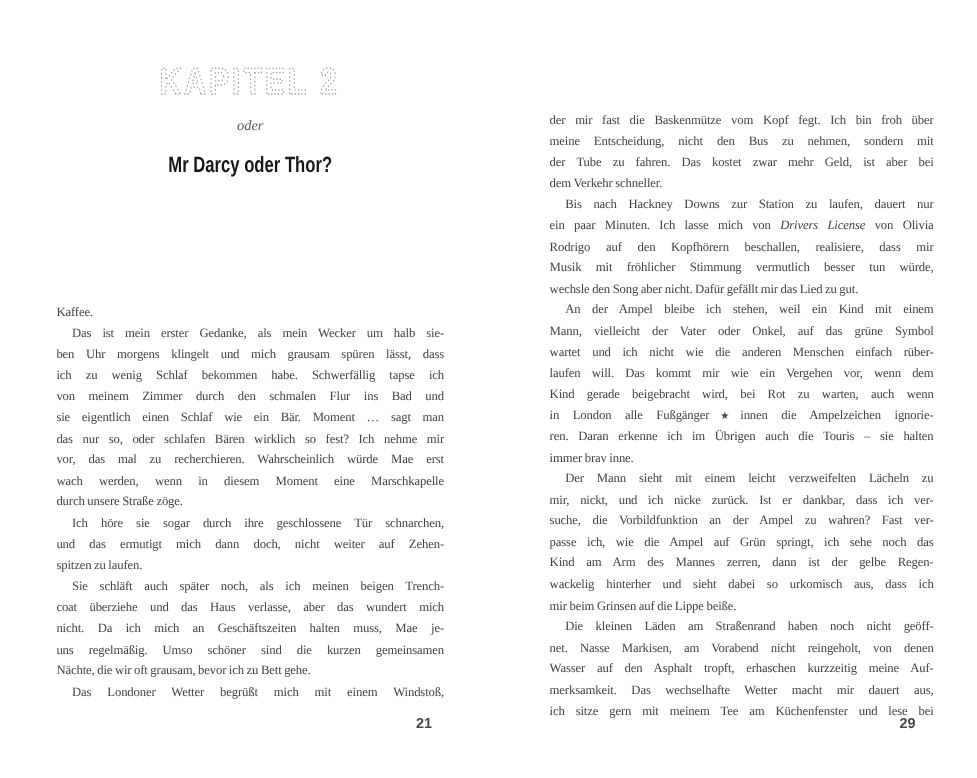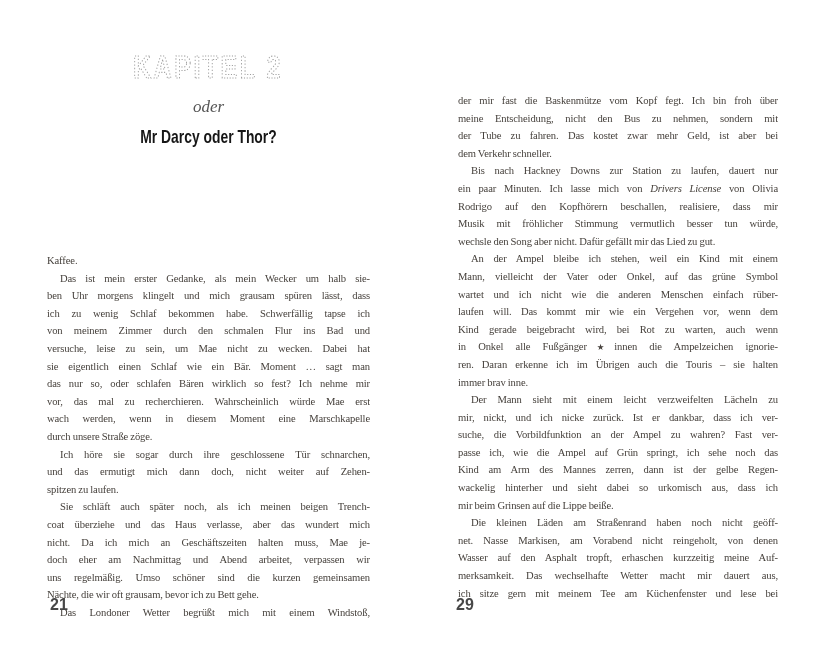--- a/index.html
+++ b/index.html
@@ -24,21 +24,21 @@
     fill: none;
     stroke: #9d9d9d;
     stroke-width: 1.1;
     stroke-dasharray: 1.3 2.1;
   }
 
   .subtitle {
     position: absolute; top: 97px; left: 0; width: 100%;
     text-align: center;
     font-style: italic;
-    font-size: 17px;
+    font-size: 12px;
     color: #565656;
   }
   .chapter-title {
     position: absolute; top: 126px; left: 0; width: 100%;
     text-align: center;
     font-family: "Liberation Sans", sans-serif;
     font-weight: bold;
     font-size: 18.5px;
     color: #161616;
     transform: scaleX(0.75);
@@ -59,25 +59,25 @@
   .page-right .body-text { top: 44px; }
 
   .para { margin: 0; }
   .line { height: 17.6px; overflow: hidden; text-align: justify; }
   .line.just { text-align-last: justify; }
   .line.indent { text-indent: 13px; }
   .line i { }
   .star { font-style: normal; font-size: 8.5px; }
 
   .pagenum {
-    position: absolute; top: 596px; left: 13px; width: 100%;
-    text-align: left;
+    position: absolute; top: 596px; left: 0; width: 100%;
+    text-align: right;
     font-family: "Liberation Sans", sans-serif;
     font-weight: bold;
-    font-size: 16px;
+    font-size: 12px;
     color: #474747;
   }
   .pagenum-left  { transform: translateX(-10px); }
   .pagenum-right { transform: translateX(-15px); }
 </style>
 </head>
 <body>
 
 <div class="spread">
 
@@ -89,37 +89,35 @@
     <div class="chapter-title">Mr Darcy oder Thor?</div>
     <div class="body-text">
         <div class="para">
           <div class="line"><span>Kaffee.</span></div>
         </div>
         <div class="para">
           <div class="line just indent"><span>Das ist mein erster Gedanke, als mein Wecker um halb sie-</span></div>
           <div class="line just"><span>ben Uhr morgens klingelt und mich grausam spüren lässt, dass</span></div>
           <div class="line just"><span>ich zu wenig Schlaf bekommen habe. Schwerfällig tapse ich</span></div>
           <div class="line just"><span>von meinem Zimmer durch den schmalen Flur ins Bad und</span></div>
-          <div class="line just"><span>versuche, leise zu sein, um Mae nicht zu wecken. Dabei hat</span></div>
           <div class="line just"><span>sie eigentlich einen Schlaf wie ein Bär. Moment … sagt man</span></div>
           <div class="line just"><span>das nur so, oder schlafen Bären wirklich so fest? Ich nehme mir</span></div>
           <div class="line just"><span>vor, das mal zu recherchieren. Wahrscheinlich würde Mae erst</span></div>
           <div class="line just"><span>wach werden, wenn in diesem Moment eine Marschkapelle</span></div>
           <div class="line"><span>durch unsere Straße zöge.</span></div>
         </div>
         <div class="para">
           <div class="line just indent"><span>Ich höre sie sogar durch ihre geschlossene Tür schnarchen,</span></div>
           <div class="line just"><span>und das ermutigt mich dann doch, nicht weiter auf Zehen-</span></div>
           <div class="line"><span>spitzen zu laufen.</span></div>
         </div>
         <div class="para">
           <div class="line just indent"><span>Sie schläft auch später noch, als ich meinen beigen Trench-</span></div>
           <div class="line just"><span>coat überziehe und das Haus verlasse, aber das wundert mich</span></div>
           <div class="line just"><span>nicht. Da ich mich an Geschäftszeiten halten muss, Mae je-</span></div>
-          <div class="line just"><span>doch eher am Nachmittag und Abend arbeitet, verpassen wir</span></div>
           <div class="line just"><span>uns regelmäßig. Umso schöner sind die kurzen gemeinsamen</span></div>
           <div class="line"><span>Nächte, die wir oft grausam, bevor ich zu Bett gehe.</span></div>
         </div>
         <div class="para">
           <div class="line just indent"><span>Das Londoner Wetter begrüßt mich mit einem Windstoß,</span></div>
         </div>
       </div>
     <div class="pagenum pagenum-left">21</div>
   </div>
 
@@ -137,21 +135,21 @@
           <div class="line just"><span>Rodrigo auf den Kopfhörern beschallen, realisiere, dass mir</span></div>
           <div class="line just"><span>Musik mit fröhlicher Stimmung vermutlich besser tun würde,</span></div>
           <div class="line"><span>wechsle den Song aber nicht. Dafür gefällt mir das Lied zu gut.</span></div>
         </div>
         <div class="para">
           <div class="line just indent"><span>An der Ampel bleibe ich stehen, weil ein Kind mit einem</span></div>
           <div class="line just"><span>Mann, vielleicht der Vater oder Onkel, auf das grüne Symbol</span></div>
           <div class="line just"><span>wartet und ich nicht wie die anderen Menschen einfach rüber-</span></div>
           <div class="line just"><span>laufen will. Das kommt mir wie ein Vergehen vor, wenn dem</span></div>
           <div class="line just"><span>Kind gerade beigebracht wird, bei Rot zu warten, auch wenn</span></div>
-          <div class="line just"><span>in Onkel alle Fußgänger</span><span class="star">★</span><span>innen die Ampelzeichen ignorie-</span></div>
+          <div class="line just"><span>in London alle Fußgänger</span><span class="star">★</span><span>innen die Ampelzeichen ignorie-</span></div>
           <div class="line just"><span>ren. Daran erkenne ich im Übrigen auch die Touris – sie halten</span></div>
           <div class="line"><span>immer brav inne.</span></div>
         </div>
         <div class="para">
           <div class="line just indent"><span>Der Mann sieht mit einem leicht verzweifelten Lächeln zu</span></div>
           <div class="line just"><span>mir, nickt, und ich nicke zurück. Ist er dankbar, dass ich ver-</span></div>
           <div class="line just"><span>suche, die Vorbildfunktion an der Ampel zu wahren? Fast ver-</span></div>
           <div class="line just"><span>passe ich, wie die Ampel auf Grün springt, ich sehe noch das</span></div>
           <div class="line just"><span>Kind am Arm des Mannes zerren, dann ist der gelbe Regen-</span></div>
           <div class="line just"><span>wackelig hinterher und sieht dabei so urkomisch aus, dass ich</span></div>

